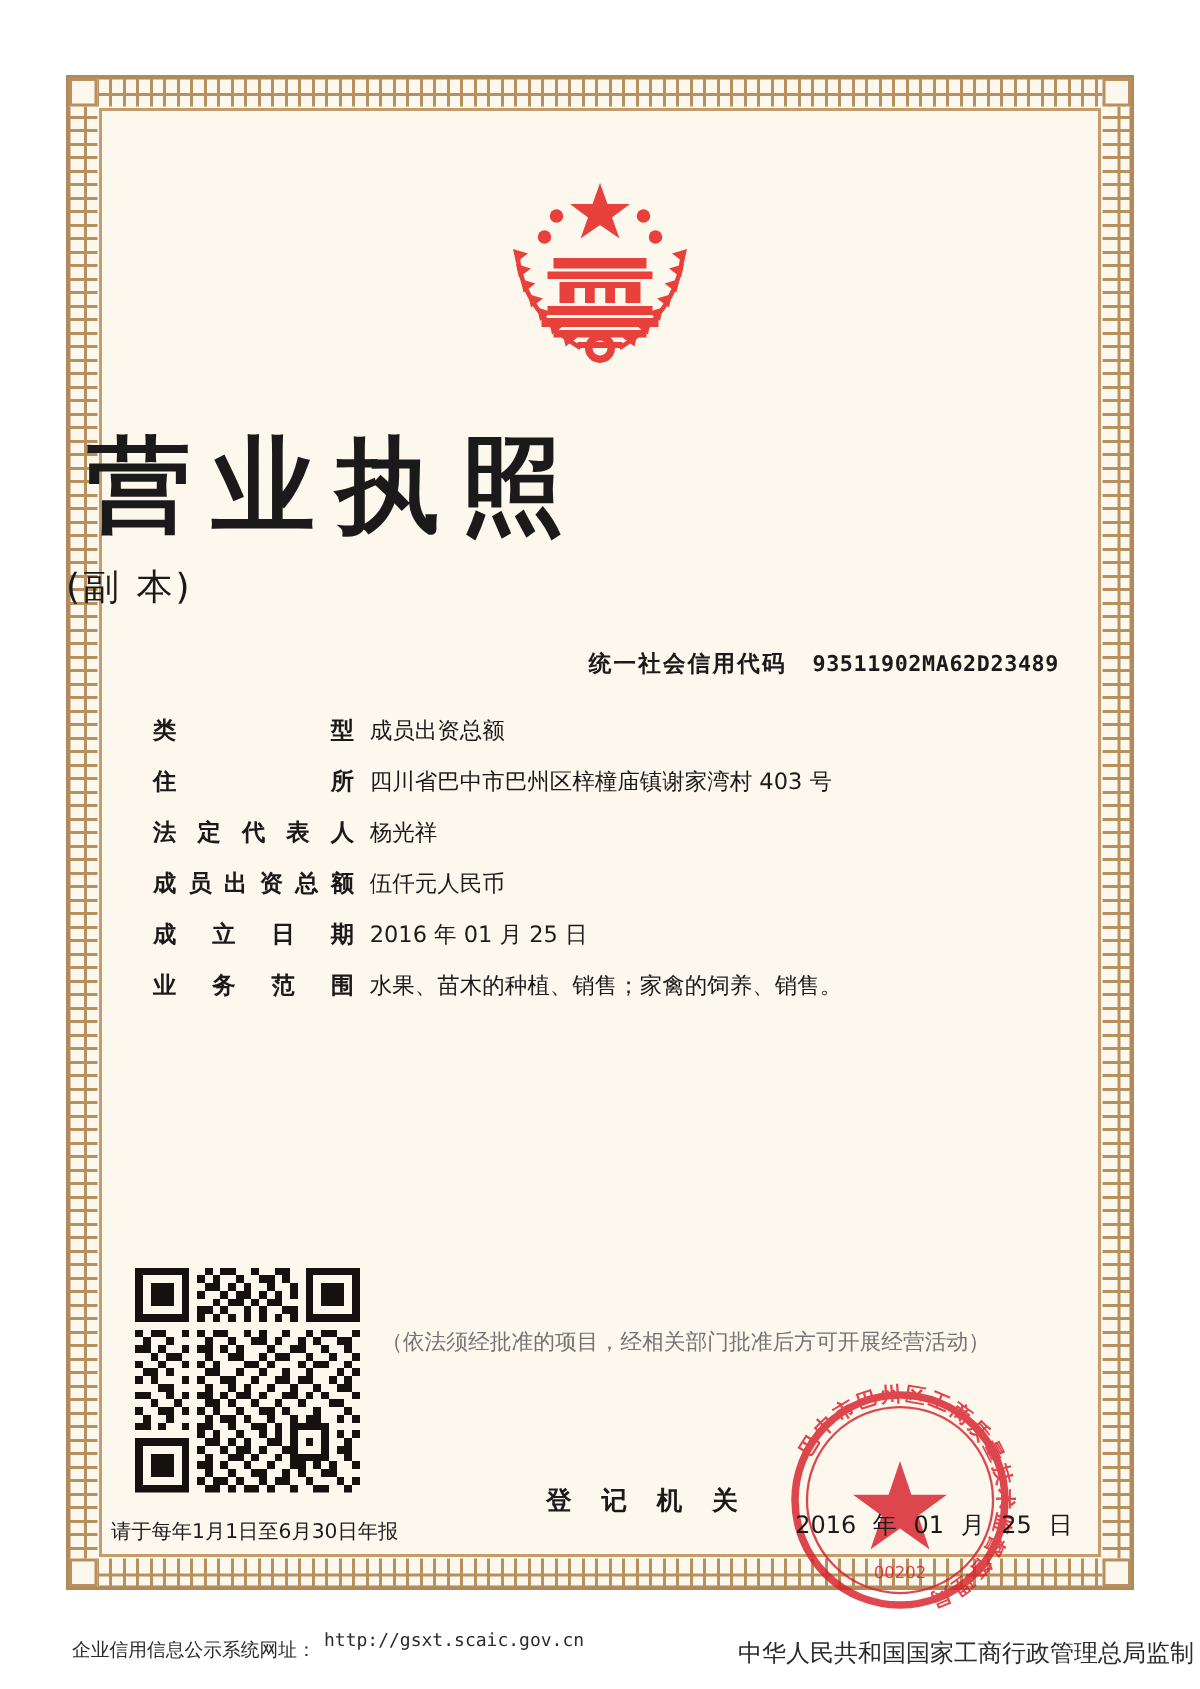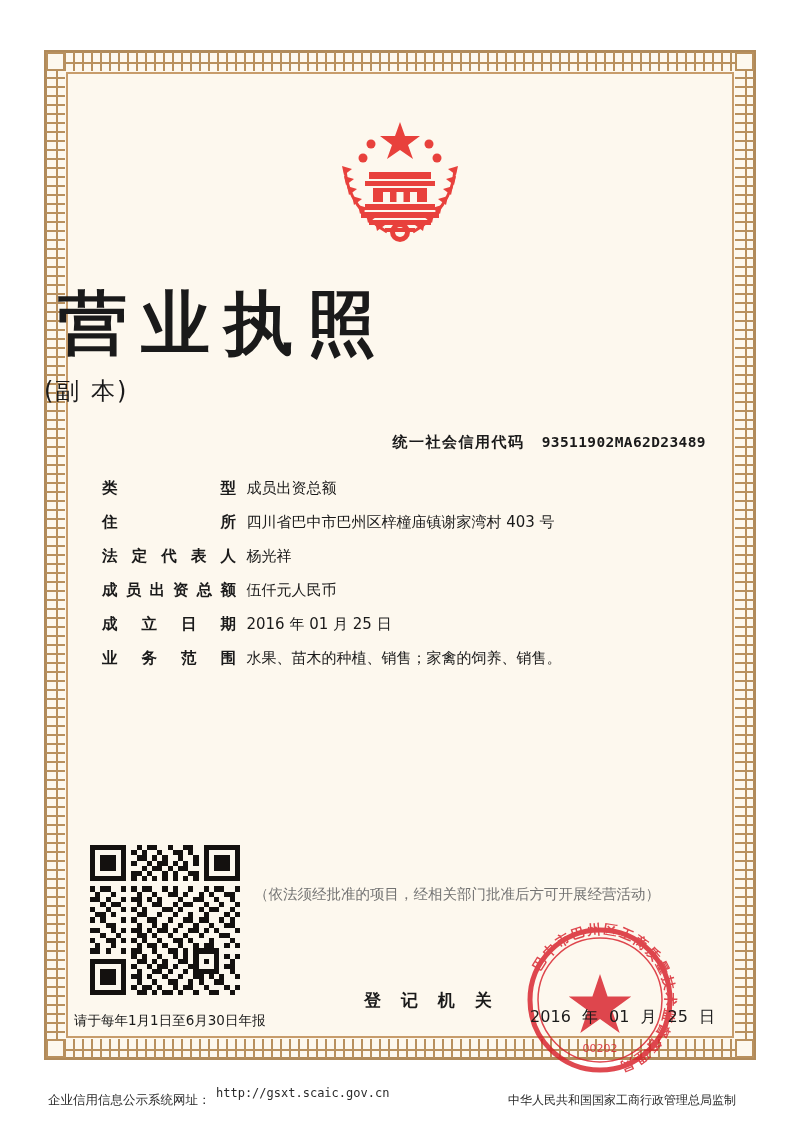--- a/index.html
+++ b/index.html
@@ -278,24 +278,24 @@
     position: absolute;
     left: 216px;
     top: 1086px;
     font-family: "DejaVu Sans Mono", monospace;
     font-size: 12px;
     color: #2a2a2a;
     white-space: nowrap;
   }
   #footer-right {
     position: absolute;
-    left: 508px;
+    left: 492px;
     top: 1092px;
     font-family: "DejaVu Sans", sans-serif;
-    font-size: 12px;
+    font-size: 16px;
     color: #2a2a2a;
     white-space: nowrap;
     text-align: right;
   }
 </style>
 </head>
 <body>
 
 <div id="page">
 

